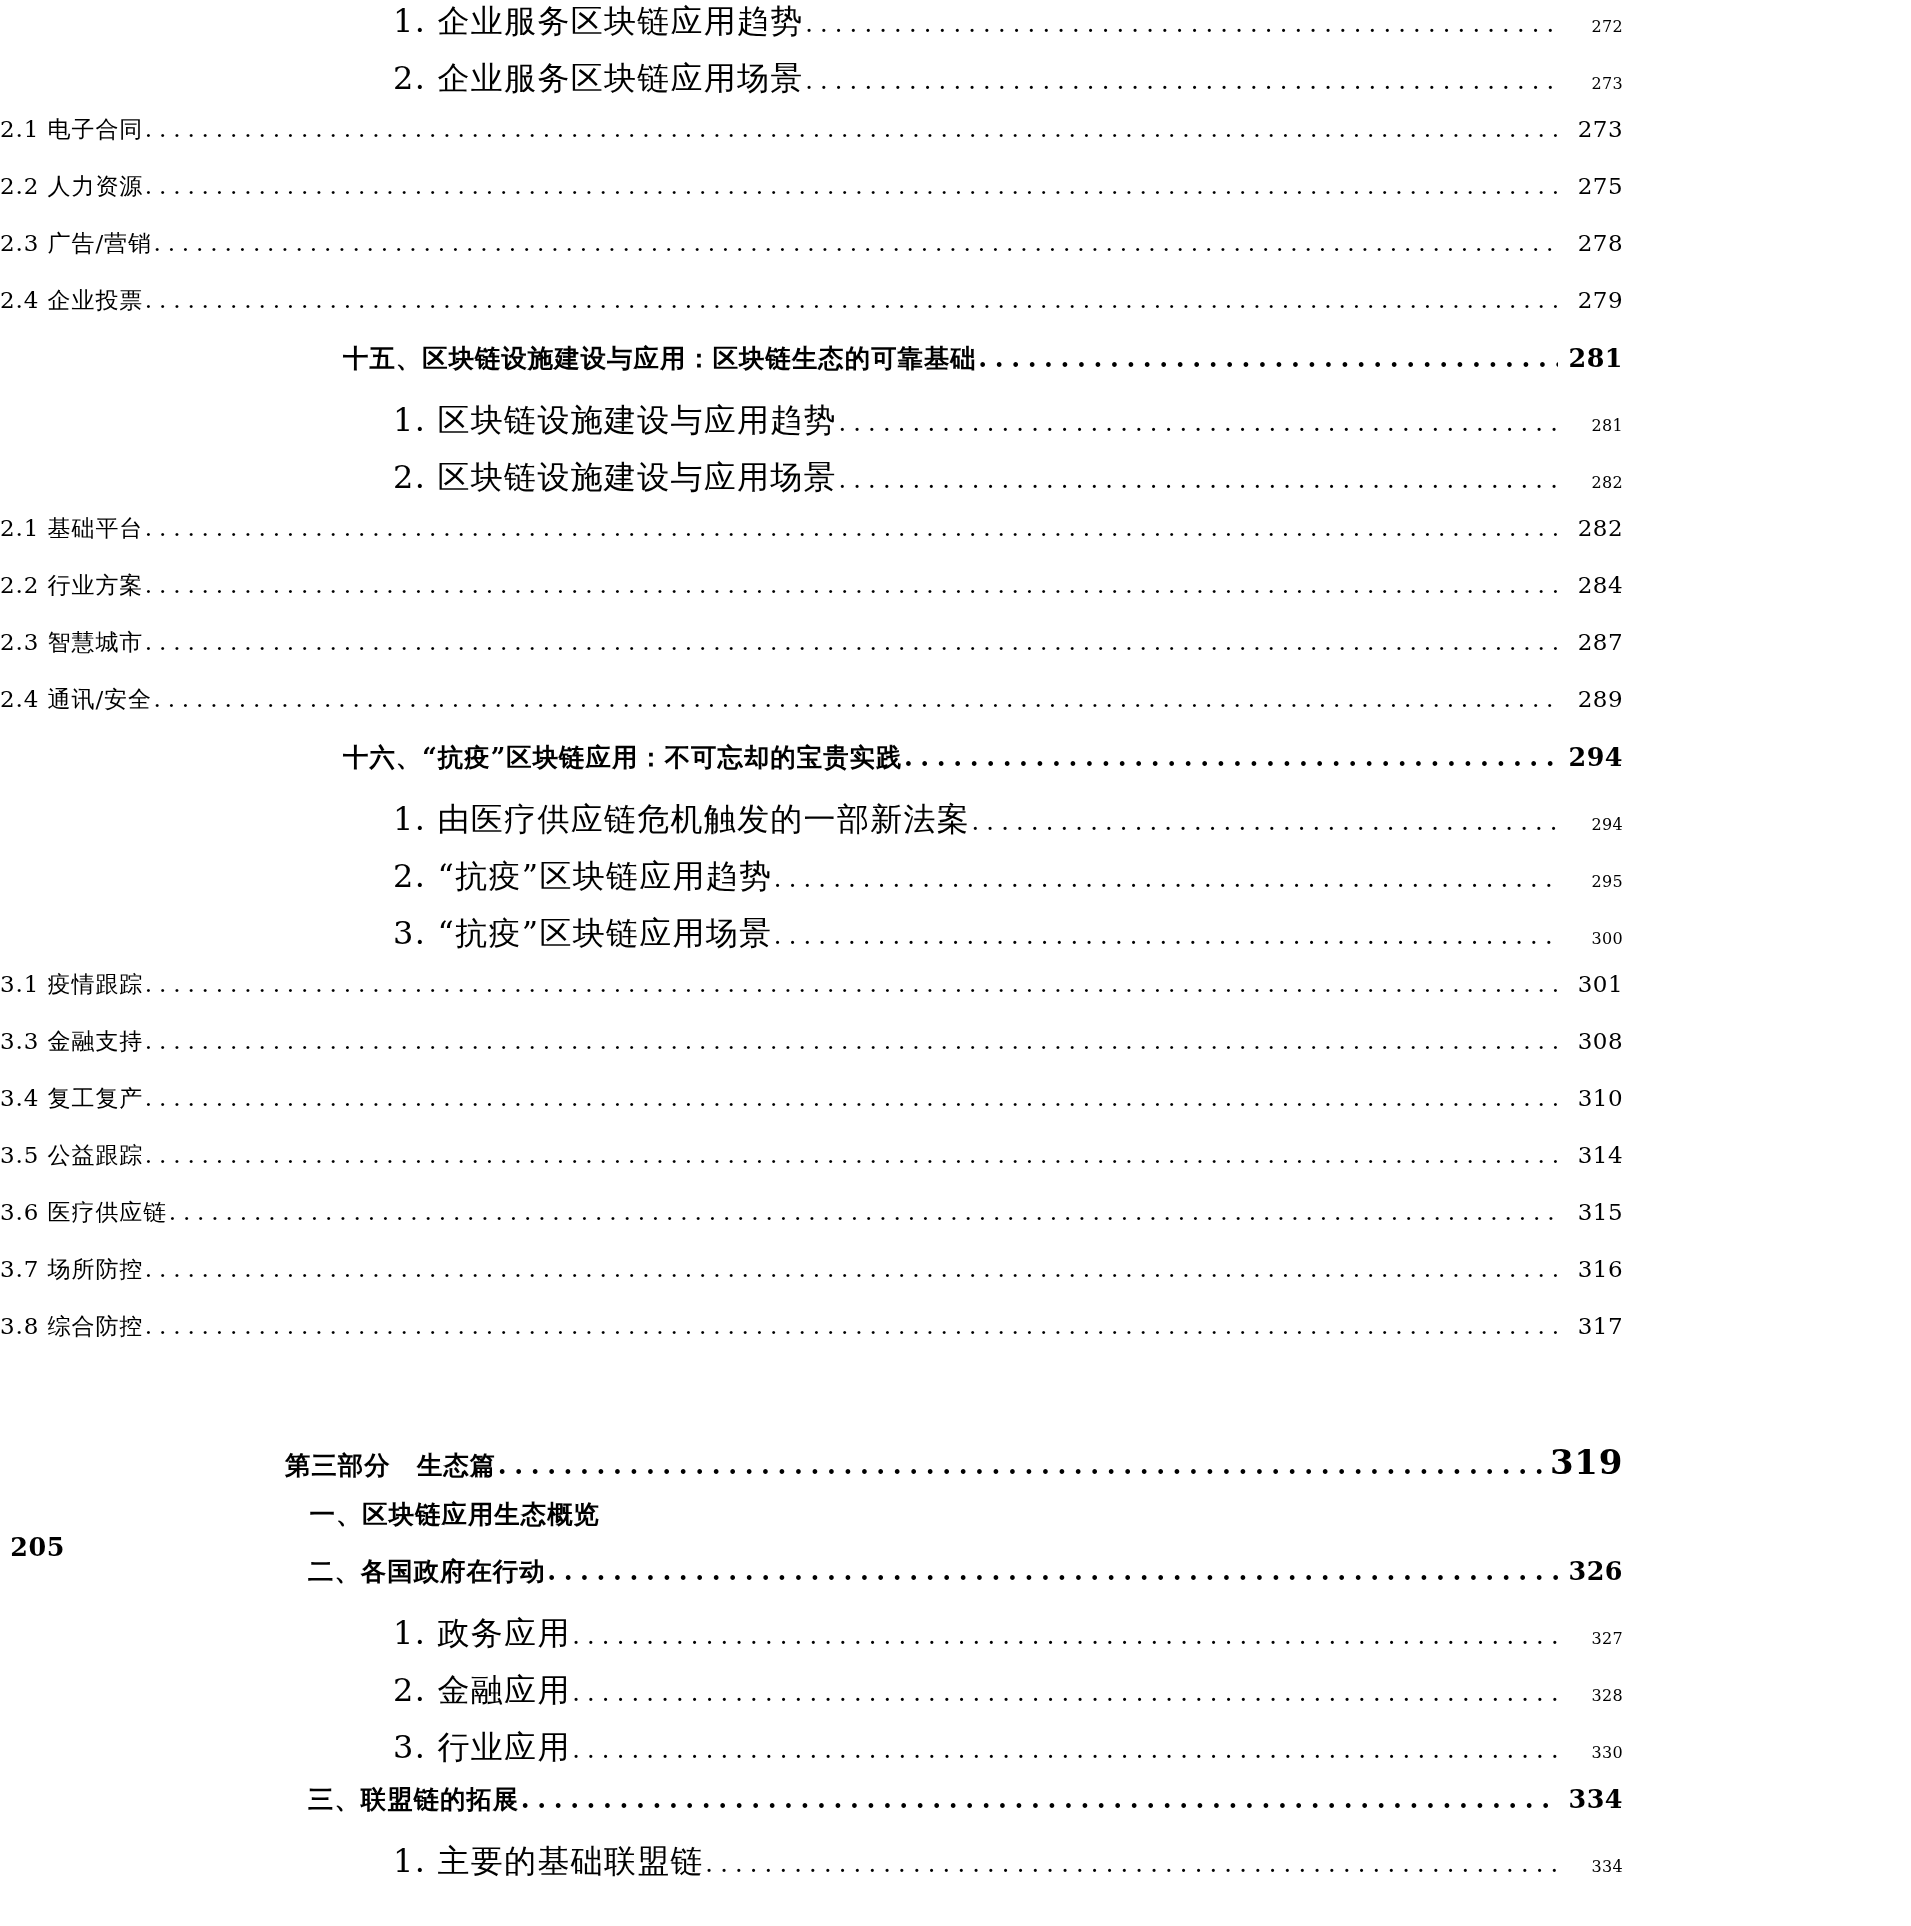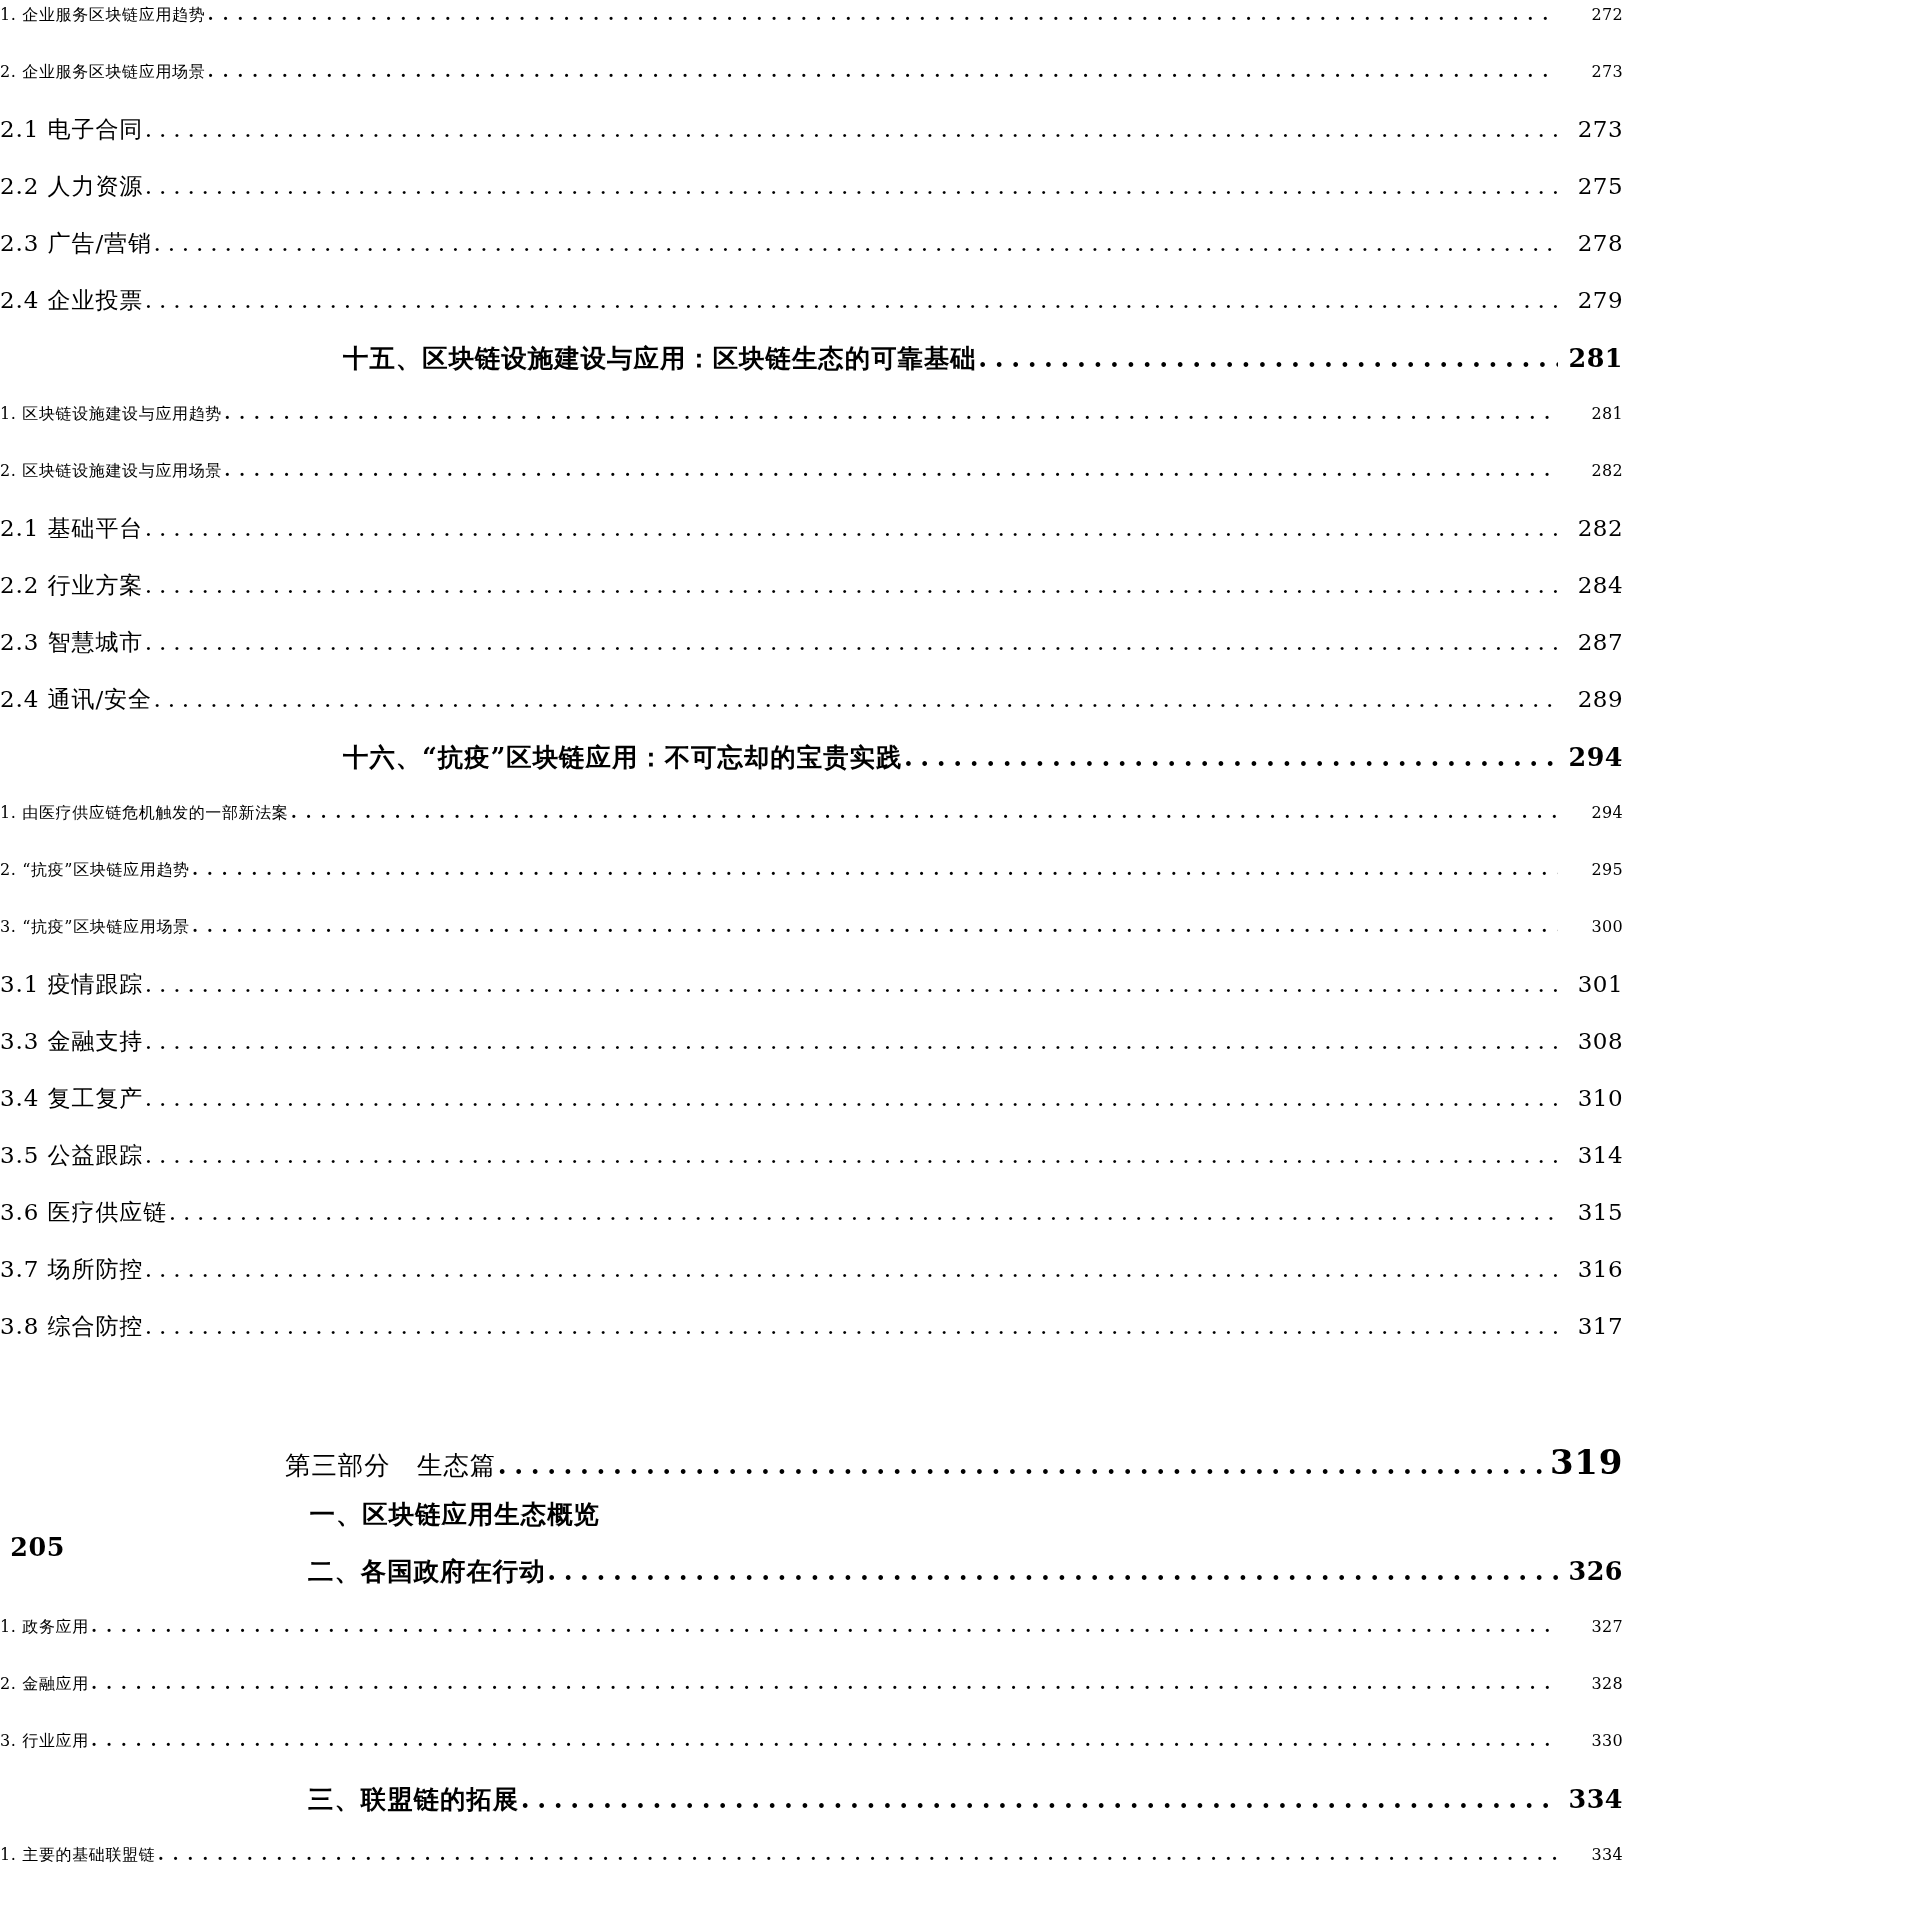--- a/index.html
+++ b/index.html
@@ -63,35 +63,35 @@
     flex: 0 0 auto;
     text-align: right;
     min-width: 58px;
     padding-left: 5.4px;
     letter-spacing: 0.02em;
   }
 
   
 
   
-  .lvl-part .toc-label { padding-left: 285px; font-size: 25.4px; font-weight: 400; }
+  .lvl-part .toc-label { padding-left: 285px; font-size: 25.4px; font-weight: 700; }
   .lvl-part .toc-page  { font-size: 34px; font-weight: 700; margin-top: 28px; }
   .lvl-part .toc-leader { font-size: 25.4px; font-weight: 700; }
 
   
   .lvl-section .toc-label { padding-left: 343px; font-size: 25.4px; font-weight: 700; }
   .lvl-section .toc-page  { font-size: 25.4px; font-weight: 700; }
   .lvl-section .toc-leader { font-size: 25.4px; font-weight: 700; }
 
   .lvl-chapter .toc-label { padding-left: 308px; font-size: 25.4px; font-weight: 700; }
   .lvl-chapter .toc-page  { font-size: 25.4px; font-weight: 700; }
   .lvl-chapter .toc-leader { font-size: 25.4px; font-weight: 700; }
 
   
-  .lvl-item .toc-label { font-size: 16px; font-weight: 400; }
+  .lvl-item .toc-label { padding-left: 393px; font-size: 32px; font-weight: 400; }
   .lvl-item .toc-page  { font-size: 16px; font-weight: 400; }
   .lvl-item .toc-leader { font-size: 24px; font-weight: 400; }
 
   
   .lvl-sub .toc-label { font-size: 23px; font-weight: 400; }
   .lvl-sub .toc-page  { font-size: 23px; font-weight: 400; }
   .lvl-sub .toc-leader { font-size: 23px; font-weight: 400; }
 
   
   .gap-before { margin-top: 27px; flex-direction: column; }

